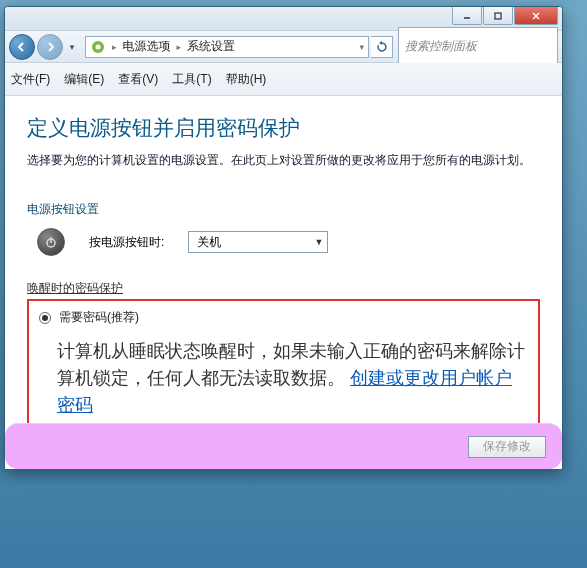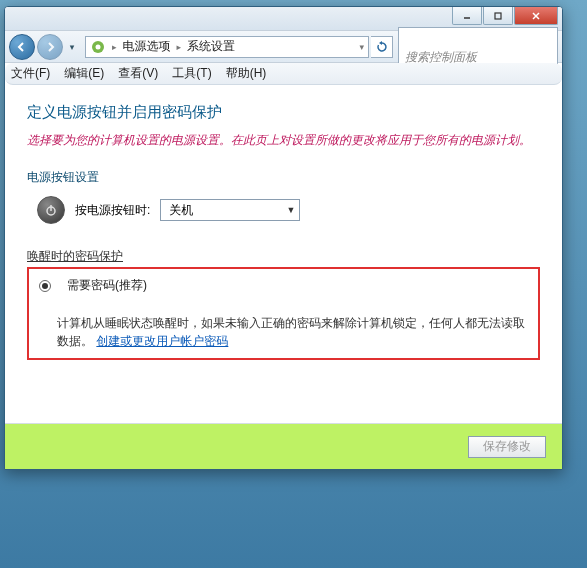--- a/index.html
+++ b/index.html
@@ -39,59 +39,59 @@
   .addressbar {
     flex: 1; height: 22px; background: #fff; border: 1px solid #99adc0;
     display: flex; align-items: center; padding: 0 4px; gap: 6px; font-size: 12px; color: #222;
     margin-left: 4px;
   }
   .addressbar .icon { width: 16px; height: 16px; display:flex;align-items:center;justify-content:center;}
   .crumb-sep { color: #777; font-size: 9px; }
   .refreshbox { width: 22px; height: 22px; border: 1px solid #99adc0; border-left:none; background:#fff; display:flex;align-items:center;justify-content:center;}
   .searchbox {
     width: 160px; height: 40px; background: #fff; border: 1px solid #99adc0;
-    margin-left: 3px; padding: 0 6px; font-size: 12px; color: #888; display:flex;align-items:flex-end;
+    margin-left: 3px; padding: 0 6px; font-size: 12px; color: #888; display:flex;align-items:center;
   }
   .menubar {
     height: 22px; background: linear-gradient(to bottom, #f5f8fb, #e8eef4);
-    display: flex; align-items: center; padding: 10px 6px; gap: 14px;
-    font-size: 12px; color: #222; border-bottom: 1px solid #d0dae4; border-radius: 8px;
+    display: flex; align-items: center; padding: 16px 6px; gap: 14px;
+    font-size: 12px; color: #222; border-bottom: 1px solid #d0dae4;
   }
   .content {
     flex: 1; background: #fff; padding: 18px 22px 10px 22px; overflow: hidden;
     display: flex; flex-direction: column;
   }
-  .heading { color: #0b5a8a; font-size: 15px; margin-bottom: 10px; }
-  .subtext { font-size: 12px; color: #be185d; margin-bottom: 20px; font-style: italic; }
+  .heading { color: #0b5a8a; font-size: 21px; margin-bottom: 10px; }
+  .subtext { font-size: 12px; color: #0f172a; margin-bottom: 32px; }
   .section-label { font-size: 12px; color: #0c4a6e; margin-bottom: 10px; }
-  .power-row { display: flex; align-items: center; gap: 10px; padding-left: 10px; margin-bottom: 24px;}
+  .power-row { display: flex; align-items: center; gap: 24px; padding-left: 10px; margin-bottom: 24px;}
   .power-icon {
     width: 28px; height: 28px; border-radius: 50%;
     background: radial-gradient(circle at 35% 30%, #888, #333);
     display: flex; align-items: center; justify-content: center;
     border: 1px solid #555;
   }
   .dropdown {
     height: 22px; width: 140px; border: 1px solid #8a9db0; background: #fff;
     display: flex; align-items: center; justify-content: space-between;
     padding: 0 4px 0 8px; font-size: 12px;
   }
   .dropdown .chev { font-size: 9px; color: #333; }
   .wake-label { font-size: 12px; color: #333; margin-bottom: 4px; text-decoration: underline; }
   .radio-block { padding: 8px 10px; }
   .radio-block.highlighted { border: 2px solid #e03030; margin-top: -2px; }
-  .radio-row { display: flex; align-items: center; gap: 16px; }
+  .radio-row { display: flex; align-items: center; gap: 8px; }
   .radio { width: 12px; height: 12px; border: 1px solid #666; border-radius: 50%; display:flex;align-items:center;justify-content:center; flex-shrink:0;}
   .radio.checked::after { content:""; width:6px; height:6px; background:#333; border-radius:50%; }
   .radio-title { font-size: 12px; color: #222; }
-  .radio-desc { font-size: 12px; color: #333; padding-left: 18px; margin-top: 20px; line-height: 1.5; }
+  .radio-desc { font-size: 18px; color: #333; padding-left: 18px; margin-top: 12px; line-height: 1.5; }
   .link { color: #0b5ab8; text-decoration: underline; cursor: pointer; }
   .footer {
-    height: 46px; background: #bef264; border-top: 1px solid #d6dde4;
-    display: flex; align-items: center; justify-content: flex-end; padding: 0 16px; gap: 8px;
+    height: 46px; background: #f0abfc; border-top: 1px solid #d6dde4;
+    display: flex; align-items: center; justify-content: flex-end; padding: 0 16px; gap: 8px; border-radius: 13px;
   }
   .btn {
     height: 22px; min-width: 78px; background: linear-gradient(to bottom, #fdfdfd, #e4e8ec);
     border: 1px solid #8a9db0; font-size: 12px; display:flex;align-items:center;justify-content:center;
     padding: 0 10px; color:#333;
   }
   .btn.disabled { color: #999; }
 </style>
 </head>
 <body>

